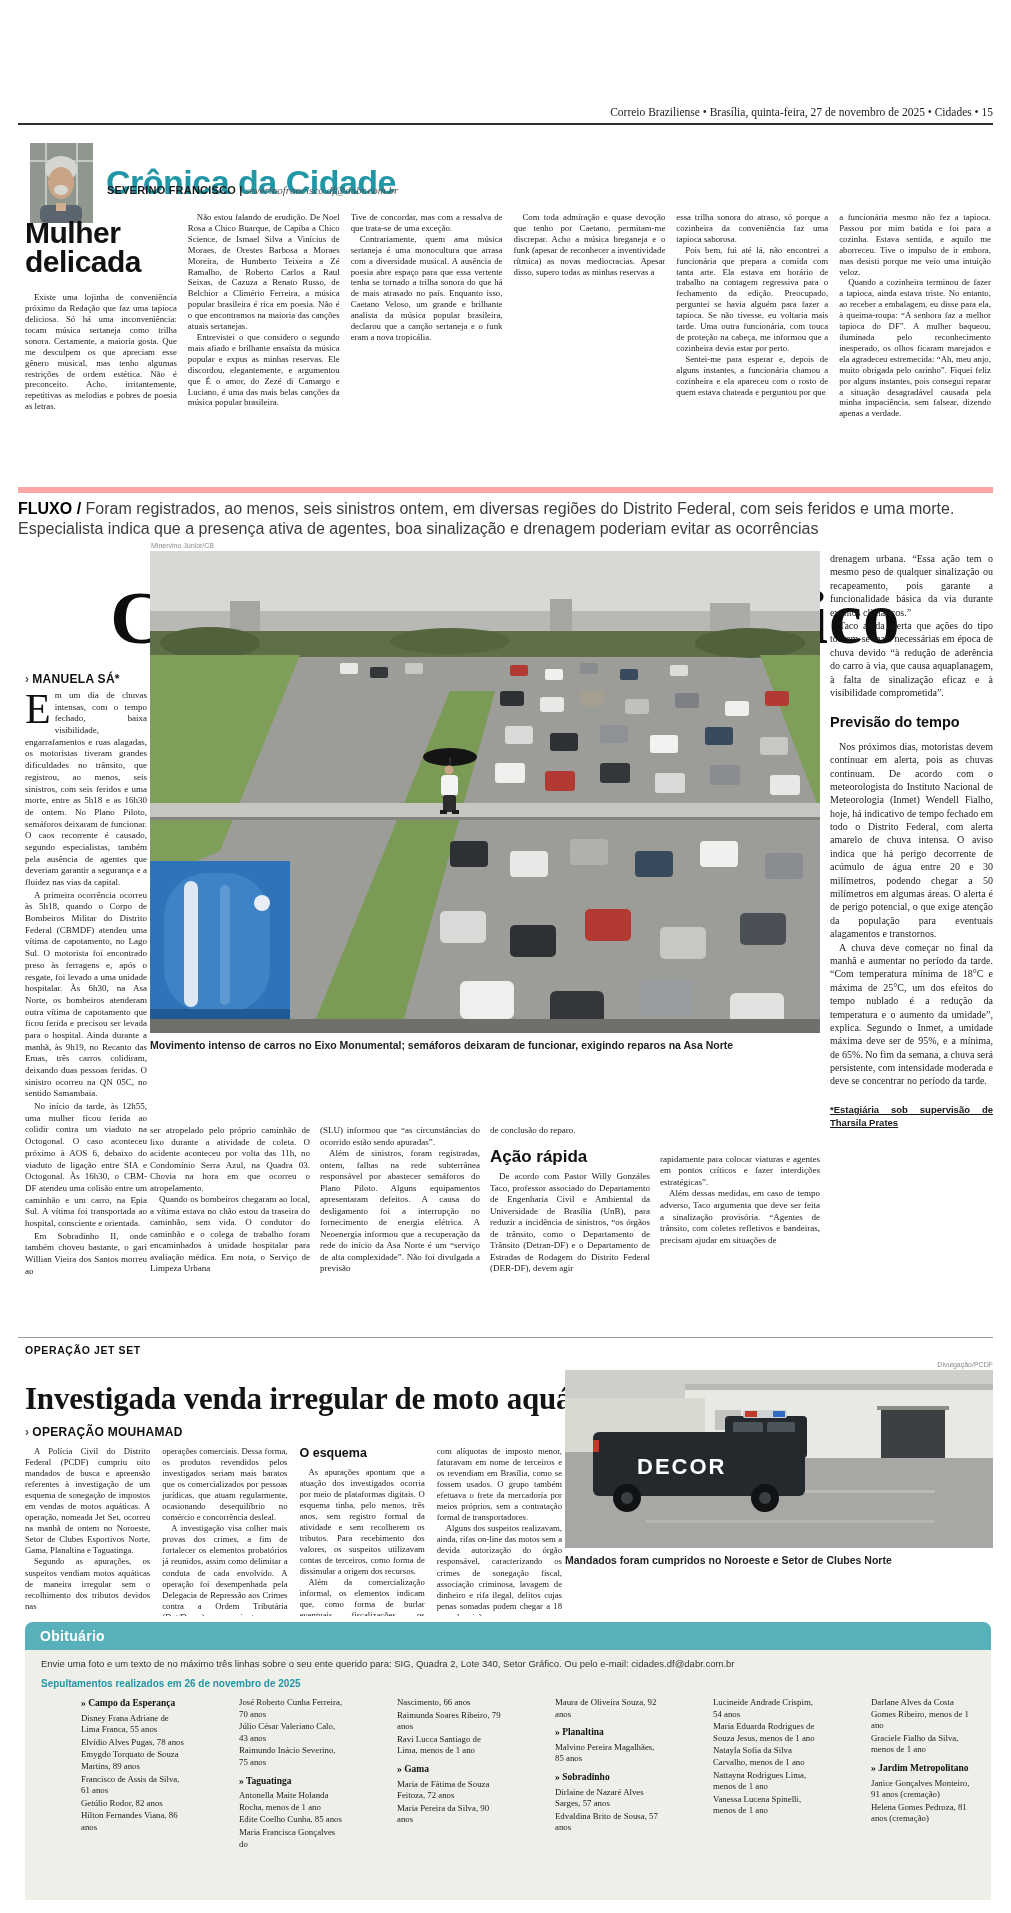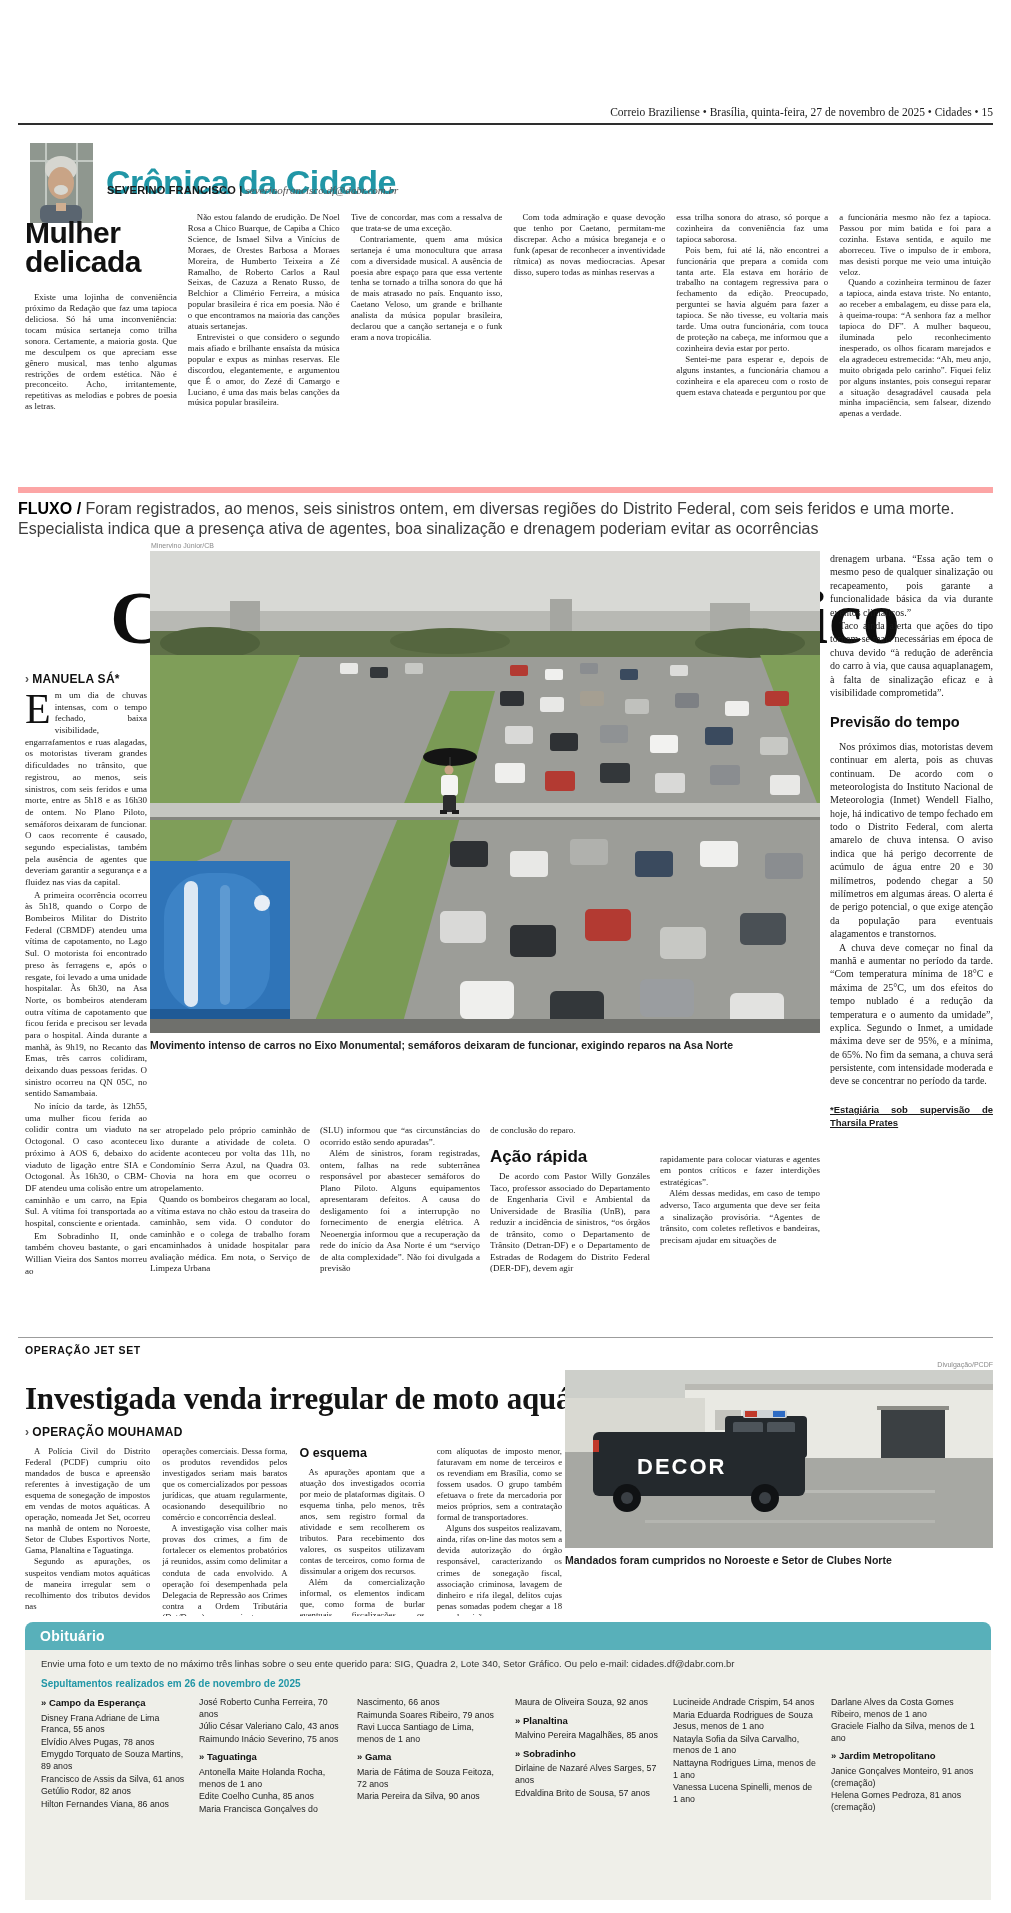--- a/index.html
+++ b/index.html
@@ -67,21 +67,21 @@
   .jet-caption{position:absolute;left:565px;top:1554px;width:428px;}
 
   
   .obit{position:absolute;left:25px;top:1622px;width:966px;height:278px;}
   .obit-bar{height:28px;background:#58b0ba;border-radius:8px 8px 0 0;display:flex;align-items:center;padding:0 15px;}
   .obit-title{color:#fff;font-family:"Liberation Sans",sans-serif;font-weight:bold;font-size:14px;letter-spacing:.3px;}
   .obit-body{background:#efefe9;height:236px;padding:8px 16px 6px;}
   .obit-notice{font-family:"Liberation Sans",sans-serif;font-size:9.5px;color:#333;}
   .obit-subhead{margin-top:9px;color:#2196a6;font-family:"Liberation Sans",sans-serif;font-weight:bold;font-size:10px;}
   .obit-cols{display:flex;gap:14px;margin-top:8px;}
-  .obit-col{flex:1;font-family:Liberation Sans, sans-serif;font-size:8.8px;line-height:1.32;color:#222;overflow:hidden;}
+  .obit-col{flex:1;font-family:Liberation Serif, serif;font-size:8.8px;line-height:1.32;color:#222;overflow:hidden;margin-left:40px;}
   .ob-h{font-weight:bold;font-size:9.5px;margin:6px 0 3px;color:#111;}
   .ob-h:first-child{margin-top:0;}
   .ob-n{margin:0 0 1px;}
 </style>
 </head>
 <body>
 
 <div class="page">
 
   <header class="masthead">

